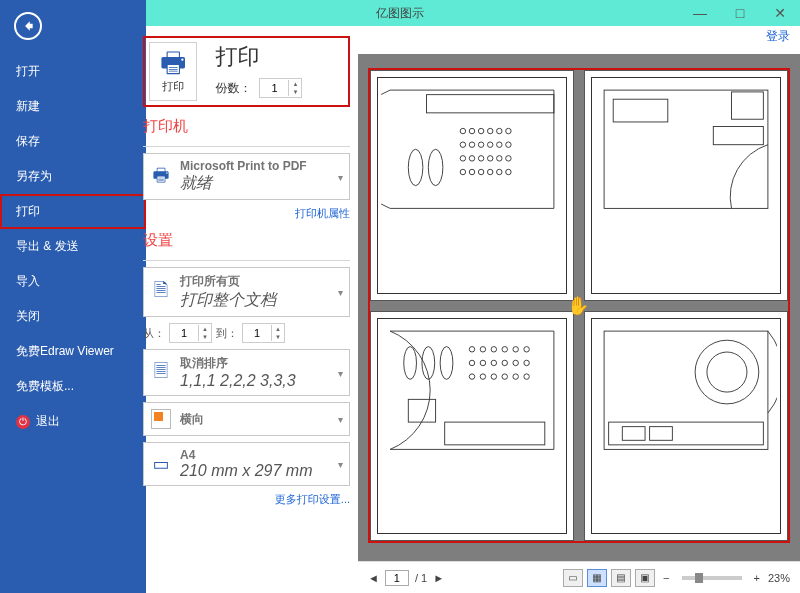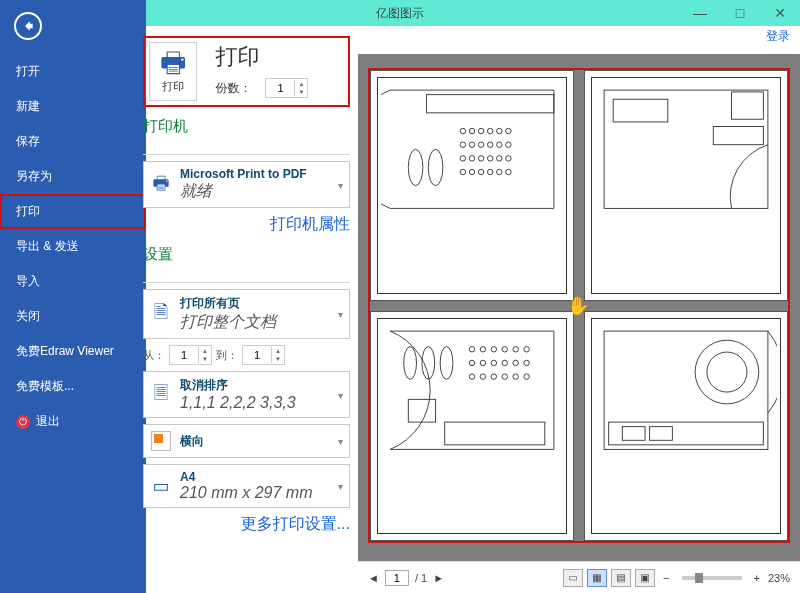--- a/index.html
+++ b/index.html
@@ -19,35 +19,35 @@
   .side-exit { display: flex; align-items: center; gap: 6px; }
   .red-dot { width: 14px; height: 14px; background: #d34; border-radius: 50%; display: inline-flex; align-items: center; justify-content: center; color: #fff; font-size: 10px; }
   
   .main { position: absolute; left: 133px; top: 26px; right: 0; bottom: 0; display: flex; }
   .settings-col { width: 225px; padding: 10px 8px 10px 10px; overflow: hidden; }
   .print-header { display: flex; align-items: flex-start; gap: 18px; margin-bottom: 10px; border: 2px solid #c11; padding: 4px; }
   .print-icon-block { text-align: center; border: 1px solid #d0d0d0; padding: 6px 10px; }
   .printer-icon-lg { font-size: 28px; color: #2a5db0; line-height: 1; }
   .print-icon-block .lbl { font-size: 11px; margin-top: 2px; }
   .print-title { font-size: 22px; color: #333; margin-bottom: 6px; }
-  .copies-row { display: flex; align-items: center; gap: 14px; font-size: 12px; }
+  .copies-row { display: flex; align-items: center; gap: 8px; font-size: 12px; }
   .spin { display: inline-flex; align-items: center; border: 1px solid #ccc; height: 20px; }
   .spin input { width: 28px; border: none; text-align: center; font-size: 11px; height: 18px; }
   .spin .arrows { display: flex; flex-direction: column; border-left: 1px solid #ccc; }
   .spin .arrows span { font-size: 6px; line-height: 8px; padding: 0 3px; color: #666; }
   
-  .section-title { font-size: 15px; color: #15803d; margin: 10px 0 6px 0; border-bottom: 1px solid #d6d6d6; padding-bottom: 18px; }
+  .section-title { font-size: 15px; color: #ef4444; margin: 10px 0 6px 0; border-bottom: 1px solid #d6d6d6; padding-bottom: 10px; }
   
   .option-box { border: 1px solid #c8c8c8; padding: 5px 6px; margin-bottom: 6px; display: flex; align-items: center; gap: 8px; position: relative; background: #fff; }
   .option-box .chev { position: absolute; right: 6px; top: 50%; transform: translateY(-50%); color: #888; font-size: 10px; }
   .opt-icon { width: 22px; height: 22px; display: flex; align-items: center; justify-content: center; color: #2a5db0; font-size: 18px; flex-shrink: 0; }
-  .opt-text .t1 { font-size: 12px; font-weight: bold; color: #0c4a6e; }
+  .opt-text .t1 { font-size: 12px; font-weight: bold; color: #737373; }
   .opt-text .t2 { font-size: 16px; color: #555; font-style: italic; }
   
-  .link-right { text-align: right; color: #1b63d8; font-size: 16px; margin-bottom: 6px; }
+  .link-right { text-align: right; color: #1b63d8; font-size: 11px; margin-bottom: 6px; }
   
   .range-row { display: flex; align-items: center; gap: 4px; font-size: 11px; color: #555; margin-bottom: 6px; }
   
   .orange-sq { width: 20px; height: 20px; background: #fff; border: 1px solid #bbb; position: relative; }
   .orange-sq::after { content: ""; position: absolute; left: 2px; top: 2px; width: 9px; height: 9px; background: #f58220; }
   
   .preview-area { flex: 1; background: #7e7e7e; position: relative; margin-top: 28px; }
   .preview-inner { position: absolute; left: 10px; right: 10px; top: 14px; bottom: 50px; border: 2px solid #c11; display: grid; grid-template-columns: 1fr 1fr; grid-template-rows: 1fr 1fr; gap: 10px; }
   .page { background: #fff; border: 1px solid #555; position: relative; overflow: hidden; }
   .page::after { content: ""; position: absolute; inset: 6px; border: 1px solid #333; }

